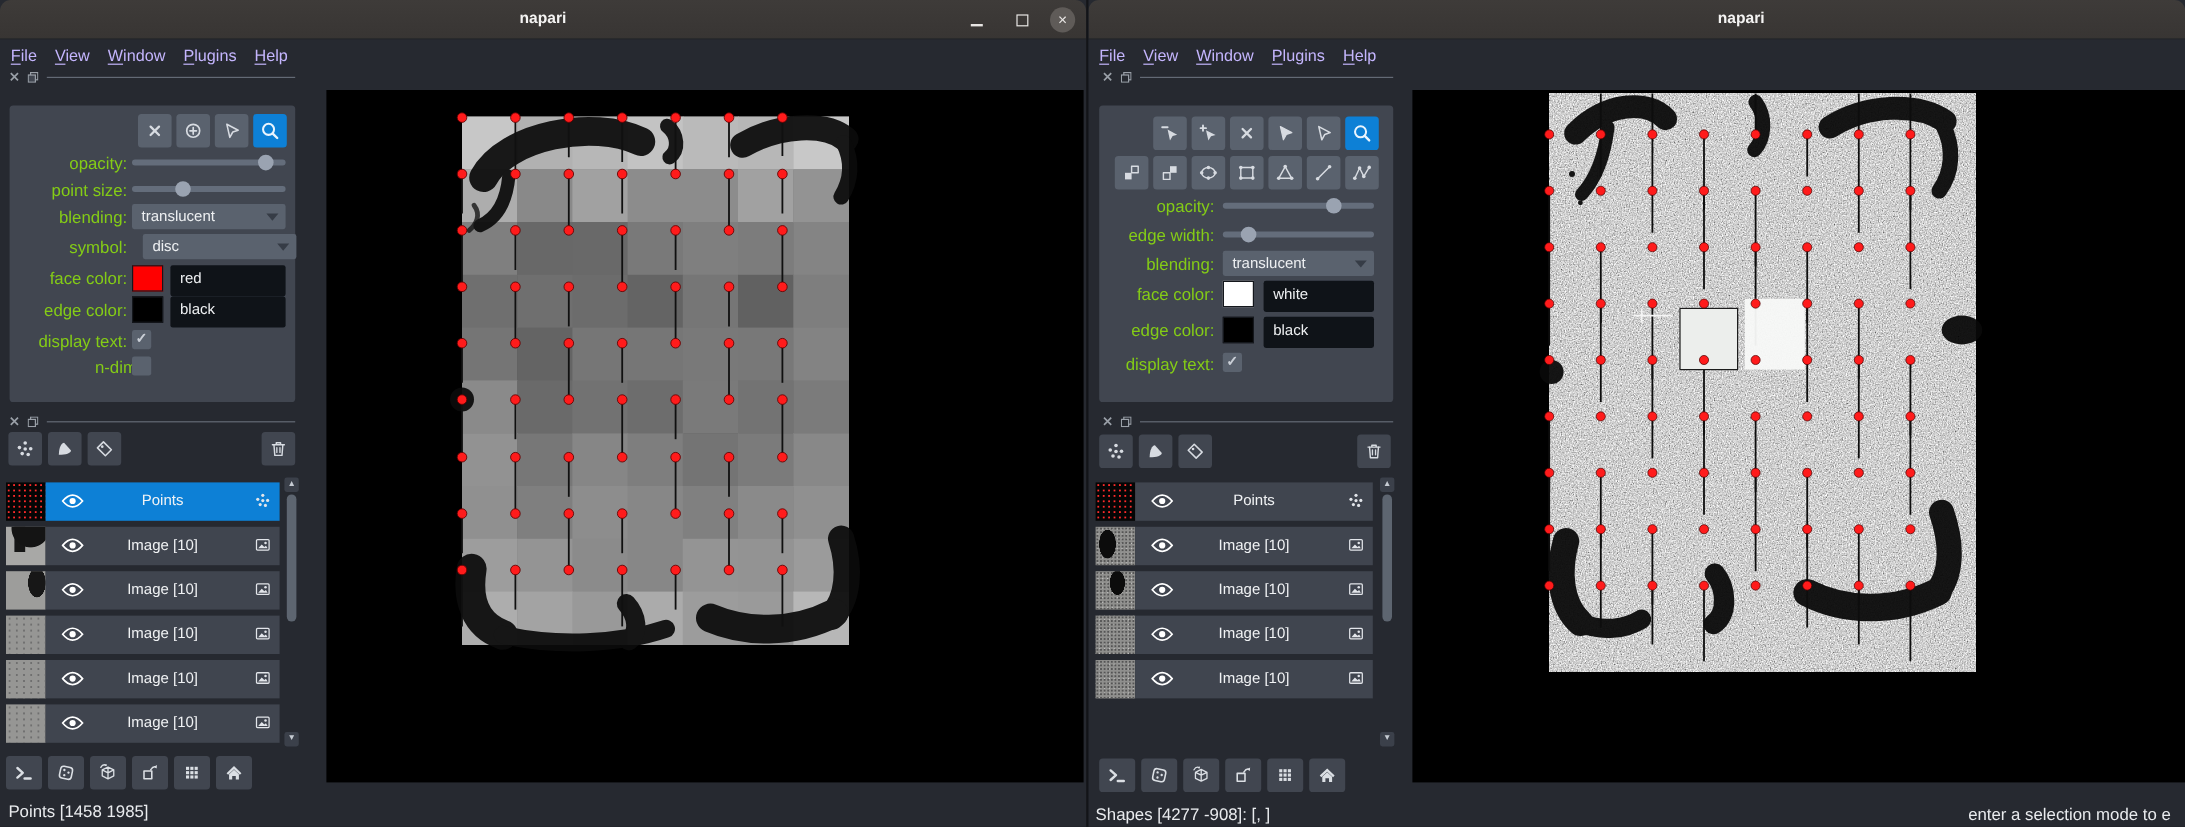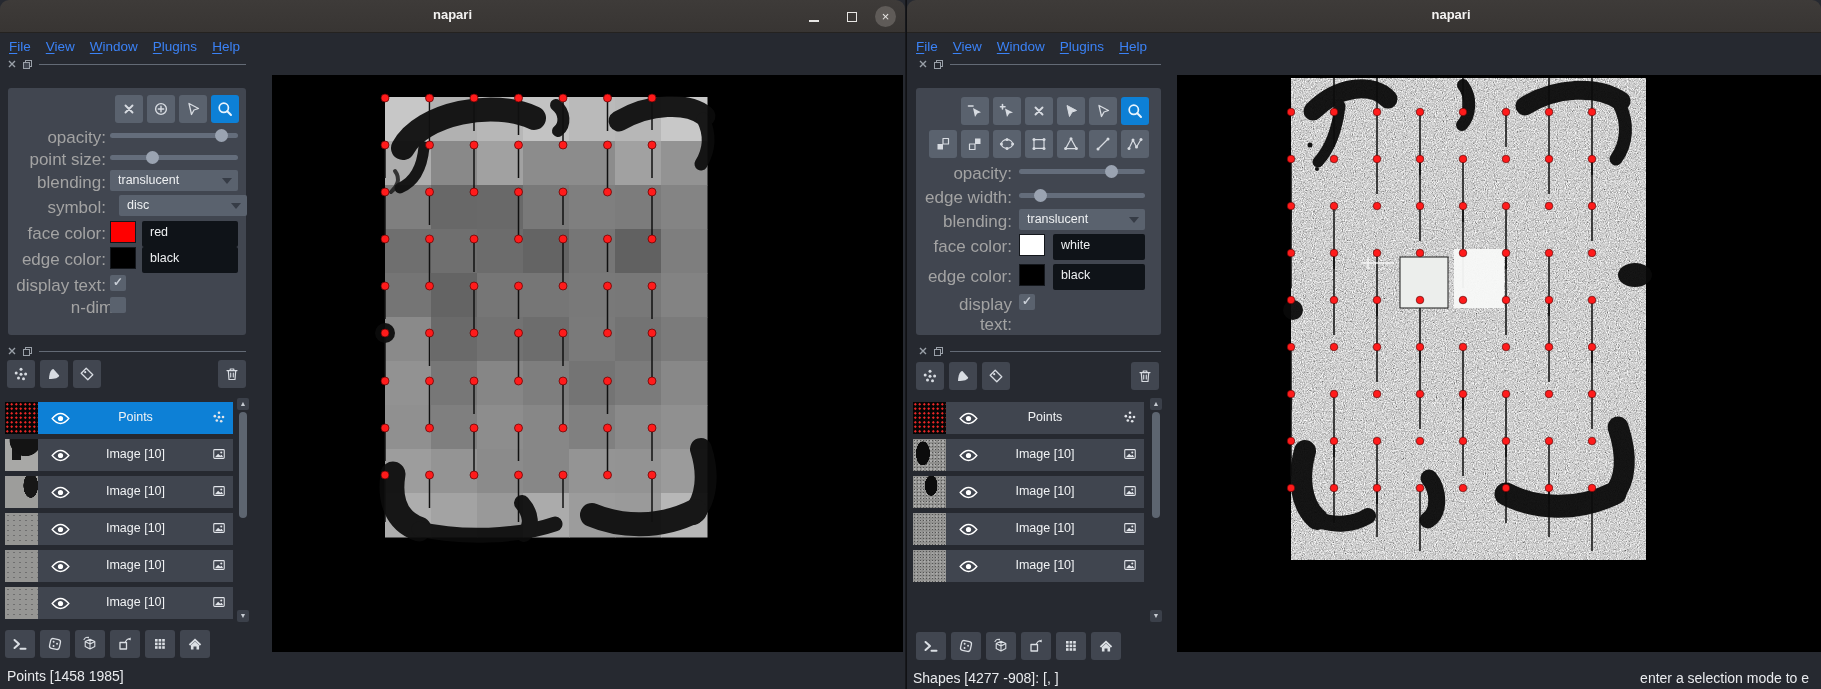--- a/index.html
+++ b/index.html
@@ -17,36 +17,36 @@
   #win-right .title-text { left:504px; width:80px; text-align:center; }
   .win-ctl { position:absolute; top:6px; width:21px; height:21px; display:flex;
     align-items:center; justify-content:center; color:#e8e6e4; }
   .ctl-min { left:803px; } .ctl-max { left:841px; }
   .ctl-close { left:875px; background:#5f5b58; border-radius:50%; font-size:13px; }
   .min-glyph { width:10px; height:2px; background:#e8e6e4; margin-top:8px; }
   .max-glyph { width:10px; height:10px; border:1.5px solid #e8e6e4; }
 
   .menubar { position:absolute; left:0; top:33px; right:0; height:27px; background:#262930;
     display:flex; align-items:center; padding-left:9px; }
-  .menu-item { color:#3b82f6; font-size:13.5px; margin-right:15px; cursor:default; }
+  .menu-item { color:#c4b5fd; font-size:13.5px; margin-right:15px; cursor:default; }
   .menu-item u { text-decoration:underline; text-underline-offset:2px; }
 
   .dock-head { position:absolute; height:12px; display:flex; align-items:center; gap:7px; }
   .dock-head .dh-line { flex:1; border-top:1px solid #78808c; opacity:.75; }
   .dh-ico { color:#aab0b8; display:flex; }
 
   .panel { position:absolute; background:#414650; border-radius:3px; }
 
   .tool-row { position:absolute; display:flex; gap:4px; }
   .tool-btn { width:28px; height:28px; border-radius:3px; background:#5a626e; color:#d7dbe1;
     display:flex; align-items:center; justify-content:center; }
   .tool-btn.active { background:#0d80d6; color:#eaf4fd; }
 
   .crow { position:absolute; }
-  .crow-label { position:absolute; color:#a3a3a3; font-size:17px; text-align:right; top:1px; }
+  .crow-label { position:absolute; color:#84cc16; font-size:14px; text-align:right; top:1px; }
   .slider { position:absolute; height:16px; }
   .slider .track { position:absolute; left:0; right:0; top:6px; height:5px; border-radius:2.5px;
     background:#646d7b; }
   .slider .handle { position:absolute; top:1.5px; width:13px; height:13px; border-radius:50%;
     background:#9aa3b1; }
   .dropdown { position:absolute; height:21px; background:#5a626e; border-radius:2px;
     color:#eef0f2; font-size:12.5px; line-height:21px; padding-left:8px; }
   .dd-arrow { position:absolute; right:6px; top:8px; width:0; height:0;
     border-left:5px solid transparent; border-right:5px solid transparent;
     border-top:6px solid #363c46; }

